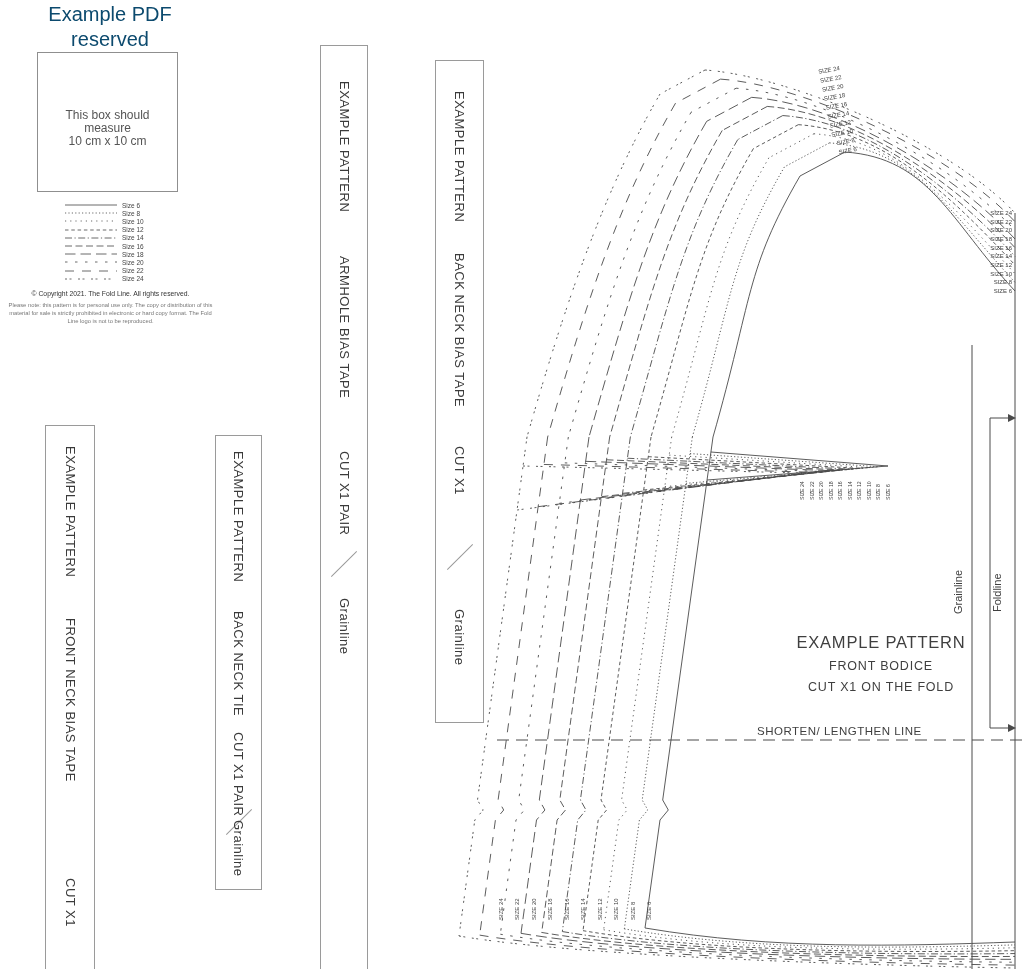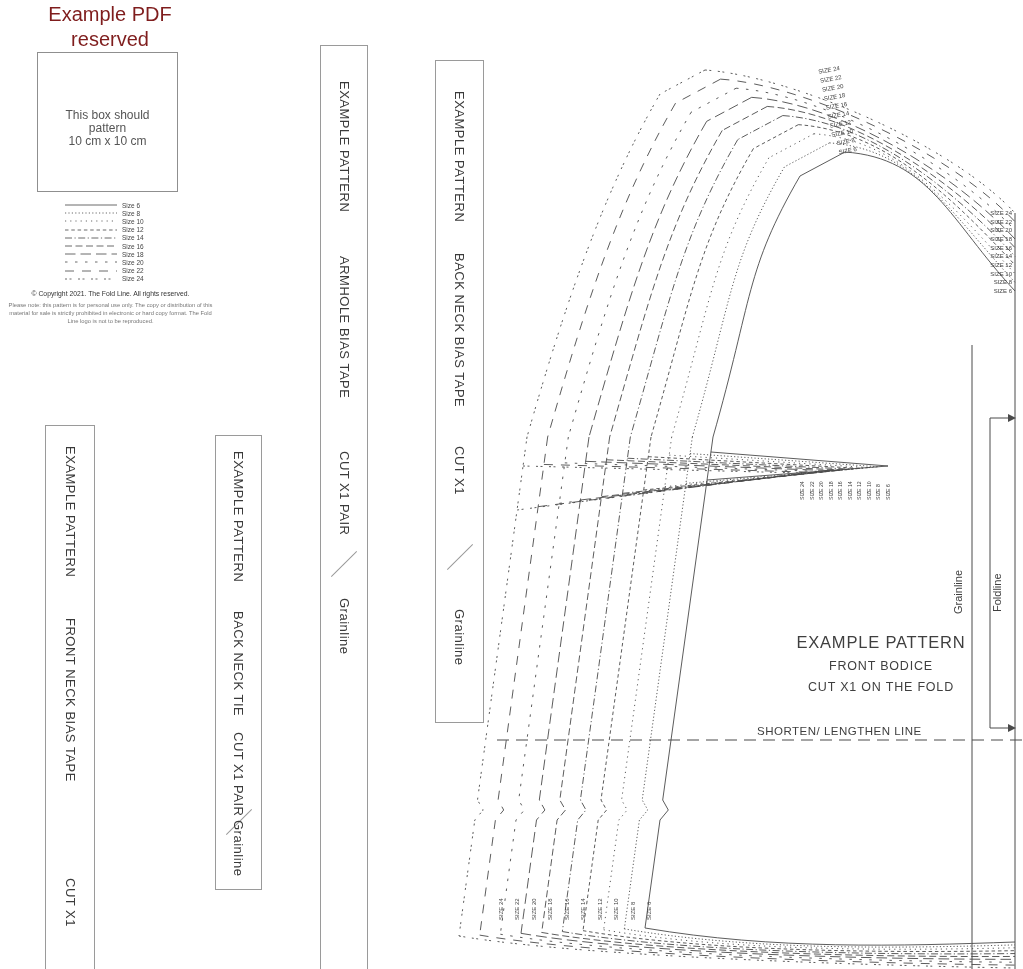--- a/index.html
+++ b/index.html
@@ -1,19 +1,19 @@
 <!DOCTYPE html>
 <html><head>
 <meta charset="utf-8">
 <style>
   html,body{margin:0;padding:0;background:#fff;}
   .page{position:relative;width:1023px;height:969px;background:#fff;overflow:hidden;
         font-family:"Liberation Sans",sans-serif;color:#2b2b2b;}
   .title{position:absolute;left:15px;top:2px;width:190px;text-align:center;
-         font-size:20px;line-height:25px;color:#7f1d1d;}
+         font-size:20px;line-height:25px;color:#0c4a6e;}
   .test-box{position:absolute;left:37px;top:52px;width:139px;height:138px;
             border:1px solid #8f8f8f;}
   .tb-text{margin-top:56px;text-align:center;font-size:12px;line-height:13px;color:#555;}
   .legend{position:absolute;left:64px;top:201px;}
   .lrow{display:flex;align-items:center;height:8.2px;gap:4px;font-size:6.5px;color:#444;}
   .copyright{position:absolute;left:8px;top:290px;width:205px;text-align:center;}
   .c1{font-size:6.8px;color:#333;margin:0 0 4px 0;}
   .c2{font-size:5.8px;line-height:8px;color:#777;margin:0;}
   .strip{position:absolute;border:1px solid #9a9a9a;background:#fff;box-sizing:border-box;}
   .vtext{position:absolute;left:50%;transform:translateX(-50%);
@@ -94,21 +94,21 @@
     </svg>
 
   <header class="title">
     <div>Example PDF</div>
     <div>reserved</div>
   </header>
 
   <div class="test-box">
     <div class="tb-text">
       <div>This box should</div>
-      <div>pattern</div>
+      <div>measure</div>
       <div>10 cm x 10 cm</div>
     </div>
   </div>
 
   <div class="legend" id="legend">
       <div class="lrow">
         <svg width="54" height="8">
           <line x1="1" y1="4" x2="53" y2="4" stroke="#5a5a5a" stroke-width="0.9"></line>
         </svg>
         <span>Size 6</span>

